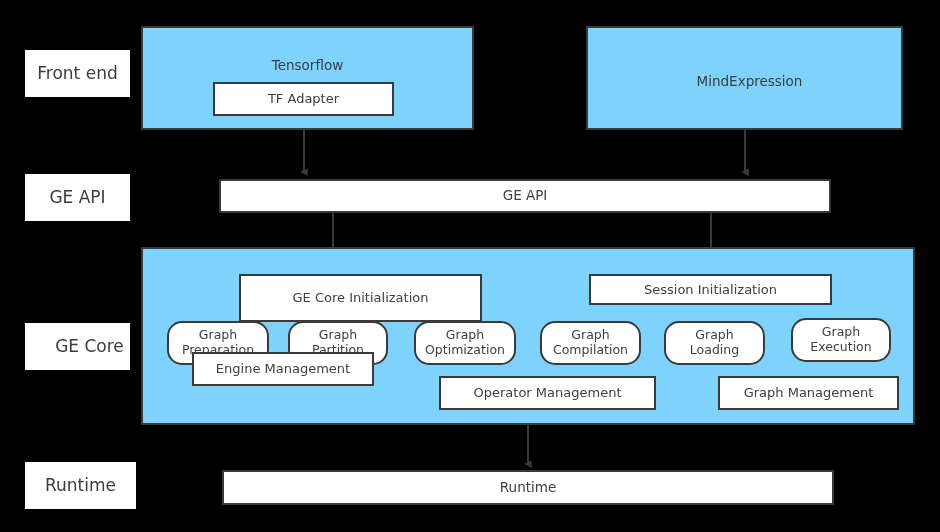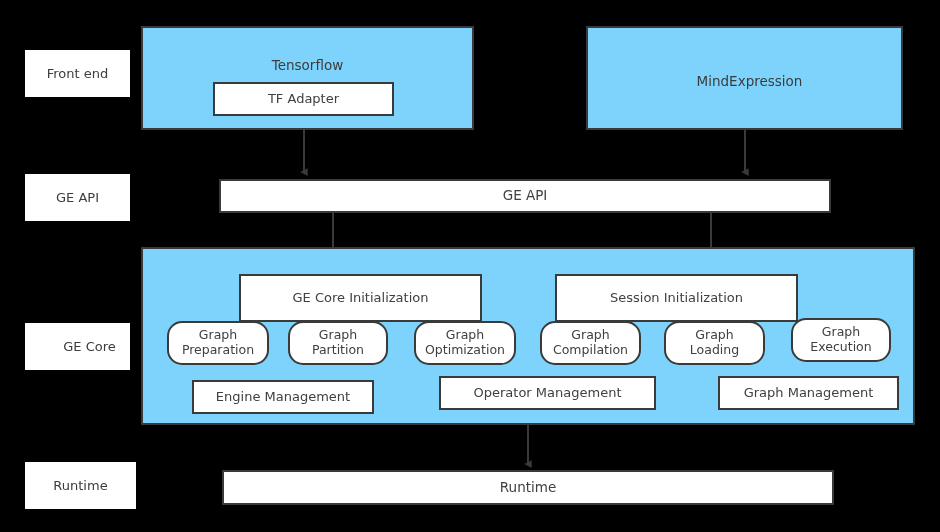--- a/index.html
+++ b/index.html
@@ -22,21 +22,21 @@
     box-sizing: border-box;
     display: flex;
     align-items: center;
     justify-content: center;
     text-align: center;
     line-height: 1.18;
     white-space: pre-line;
   }
   
   .stage-label {
-    font-size: 13px;
+    font-size: 17px;
     color: #3c3c3c;
     border: none;
   }
   
   .framed {
     border: 2px solid #3a3a3a;
   }
   .container-box {
     background: #7dd3fc;
     border: 2px solid #3a3a3a;
@@ -111,34 +111,34 @@
 
   <div class="container-box" style="left:586px; top:26px; width:317px; height:104px;">
     <div class="container-title" style="top:45px;padding-left:10px;">MindExpression</div>
   </div>
 
   <div class="box framed bar" style="left:219px; top:179px; width:612px; height:34px;">GE API</div>
 
   <div class="container-box" style="left:141px; top:247px; width:774px; height:178px;"></div>
 
   <div class="box framed node-lg" style="left:211px; top:274px; width:243px; height:48px;margin-left:28px;">GE Core Initialization</div>
-  <div class="box framed node-lg" style="left:555px; top:274px; width:243px; height:48px;">Session Initialization</div>
+  <div class="box framed node-lg" style="left:589px; top:274px; width:243px; height:31px;">Session Initialization</div>
 
   <div class="box framed node-sm" style="left:167px; top:321px; width:102px; height:44px;">Graph
 Preparation</div>
   <div class="box framed node-sm" style="left:288px; top:321px; width:100px; height:44px;">Graph
 Partition</div>
   <div class="box framed node-sm" style="left:414px; top:321px; width:102px; height:44px;">Graph
 Optimization</div>
   <div class="box framed node-sm" style="left:540px; top:321px; width:101px; height:44px;">Graph
 Compilation</div>
   <div class="box framed node-sm" style="left:664px; top:321px; width:101px; height:44px;">Graph
 Loading</div>
   <div class="box framed node-sm" style="left:791px; top:318px; width:100px; height:44px;">Graph
 Execution</div>
 
-  <div class="box framed node-lg" style="left:192px; top:380px; width:182px; height:34px;">Engine Management</div>
+  <div class="box framed node-lg" style="left:192px; top:352px; width:182px; height:34px;">Engine Management</div>
   <div class="box framed node-lg" style="left:439px; top:376px; width:217px; height:34px;">Operator Management</div>
   <div class="box framed node-lg" style="left:718px; top:376px; width:181px; height:34px;">Graph Management</div>
 
   <div class="box framed bar" style="left:222px; top:470px; width:612px; height:35px;">Runtime</div>
 
 </div>
 
 </body></html>

